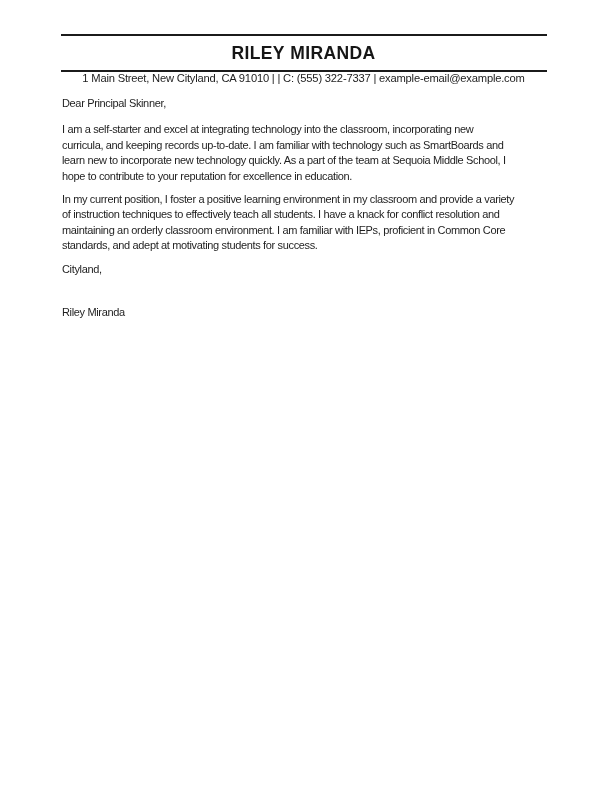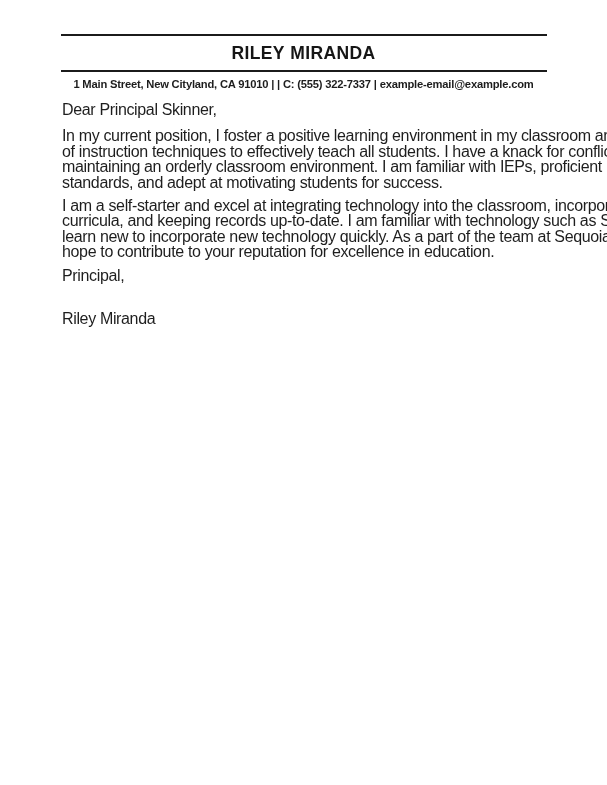--- a/index.html
+++ b/index.html
@@ -35,32 +35,30 @@
     color: #161616;
     white-space: nowrap;
   }
   .first-name {
     font-weight: 700;
   }
   .last-name {
     font-weight: 700;
   }
   .contact-line {
-    margin-top: 6px;
     text-align: center;
     font-size: 11.2px;
     letter-spacing: -0.2px;
     color: #1d1d1d;
     white-space: pre;
-    font-weight: bold;
   }
   .letter-body {
     margin: 12px 0 0 62px;
     width: 490px;
-    font-size: 16px;
+    font-size: 11px;
     line-height: 15.4px;
     letter-spacing: -0.35px;
     color: #1e1e1e;
   }
   .letter-body p {
     margin: 0 0 8px 0;
     white-space: pre;
   }
   .salutation {
     margin-bottom: 11px !important;
@@ -84,29 +82,29 @@
       <span class="last-name">MIRANDA</span>
     </div>
   </header>
 
   <div class="contact-line">1 Main Street, New Cityland, CA 91010 | | C: (555) 322-7337 | example-email@example.com</div>
 
   <main class="letter-body">
     <p class="salutation">Dear Principal Skinner,</p>
 
 
+    <p class="body-paragraph">I am a self-starter and excel at integrating technology into the classroom, incorporating new
+curricula, and keeping records up-to-date. I am familiar with technology such as SmartBoards and
+learn new to incorporate new technology quickly. As a part of the team at Sequoia Middle School, I
+hope to contribute to your reputation for excellence in education.</p>
+
     <p class="body-paragraph">In my current position, I foster a positive learning environment in my classroom and provide a variety
 of instruction techniques to effectively teach all students. I have a knack for conflict resolution and
 maintaining an orderly classroom environment. I am familiar with IEPs, proficient in Common Core
 standards, and adept at motivating students for success.</p>
 
-    <p class="body-paragraph">I am a self-starter and excel at integrating technology into the classroom, incorporating new
-curricula, and keeping records up-to-date. I am familiar with technology such as SmartBoards and
-learn new to incorporate new technology quickly. As a part of the team at Sequoia Middle School, I
-hope to contribute to your reputation for excellence in education.</p>
 
-
-    <p class="closing">Principal,</p>
+    <p class="closing">Cityland,</p>
 
     <p class="signature">Riley Miranda</p>
   </main>
 
 </div>
 
 </body></html>

